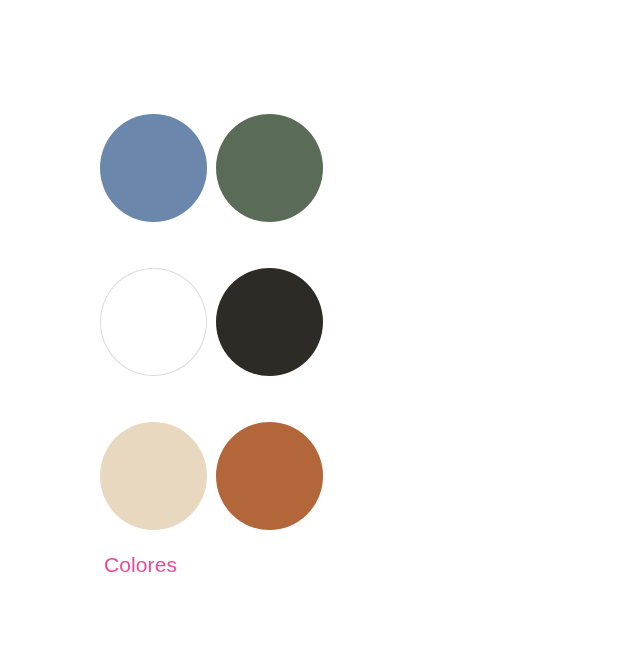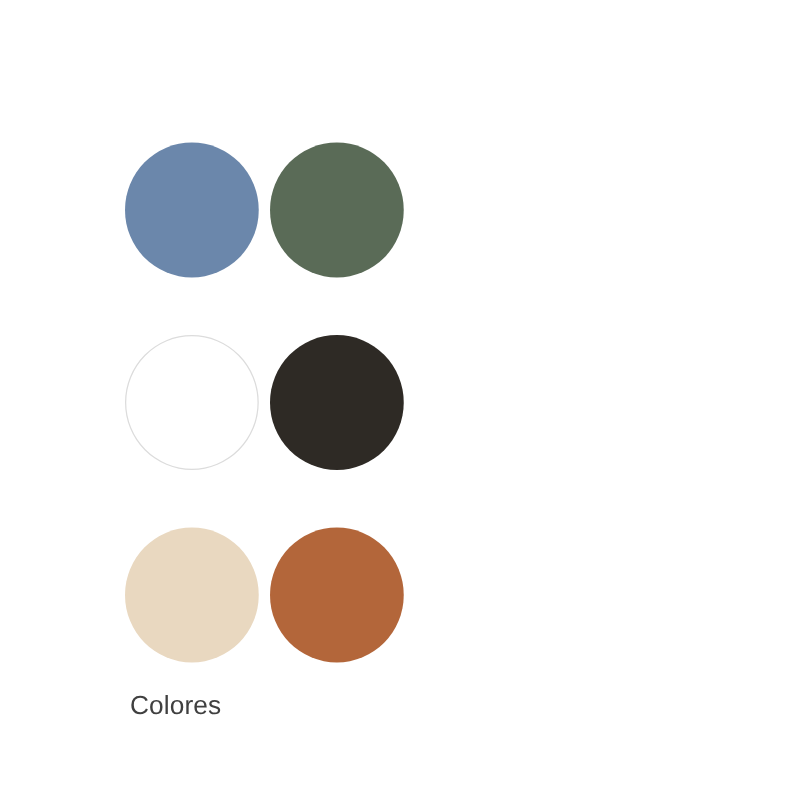--- a/index.html
+++ b/index.html
@@ -54,21 +54,21 @@
   }
 
   #palette-caption {
     position: absolute;
     left: 104px;
     top: 552px;
     font-family: "Liberation Sans", sans-serif;
     font-size: 21px;
     font-weight: 400;
     line-height: 26px;
-    color: #404040;
+    color: #ec4899;
     letter-spacing: 0.1px;
     white-space: nowrap;
   }
 </style>
 </head>
 <body>
 
 <div id="palette-board" style="background-color: rgb(255, 255, 255);">
 
   <div id="swatch-grid">

